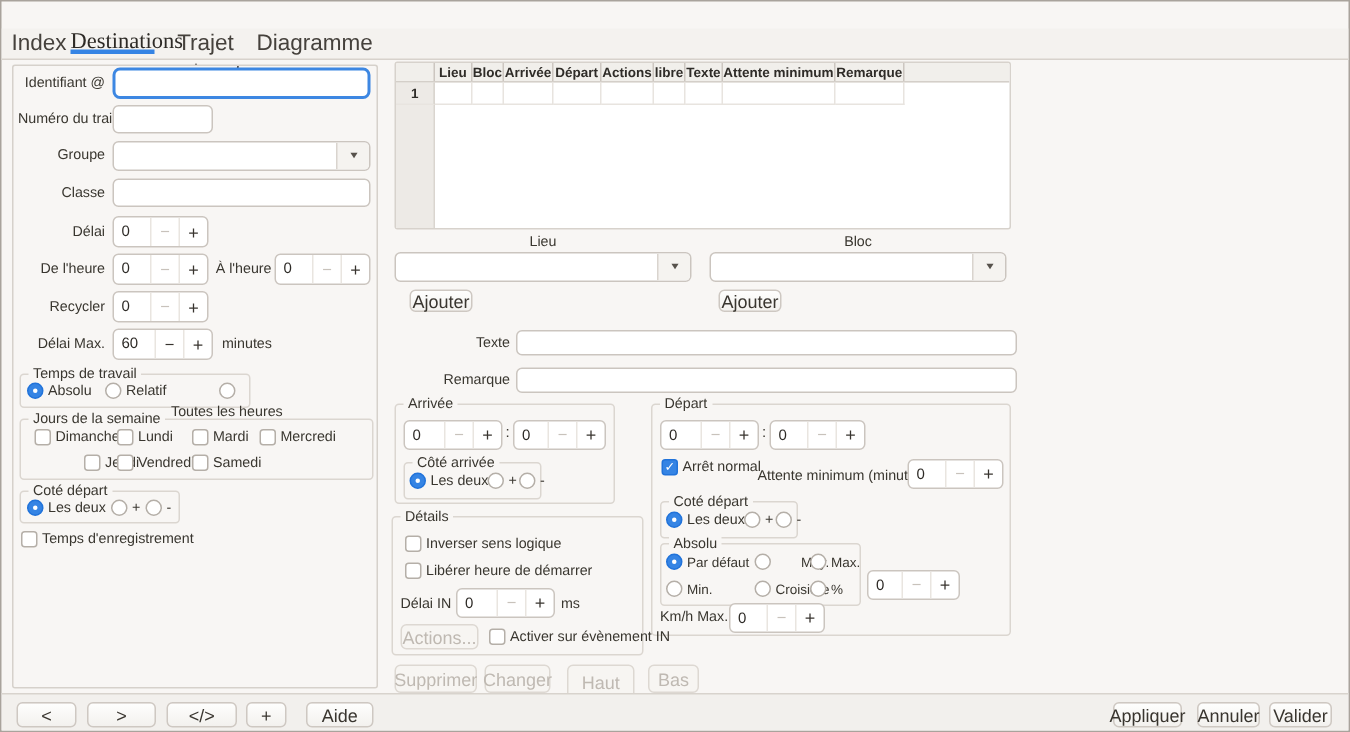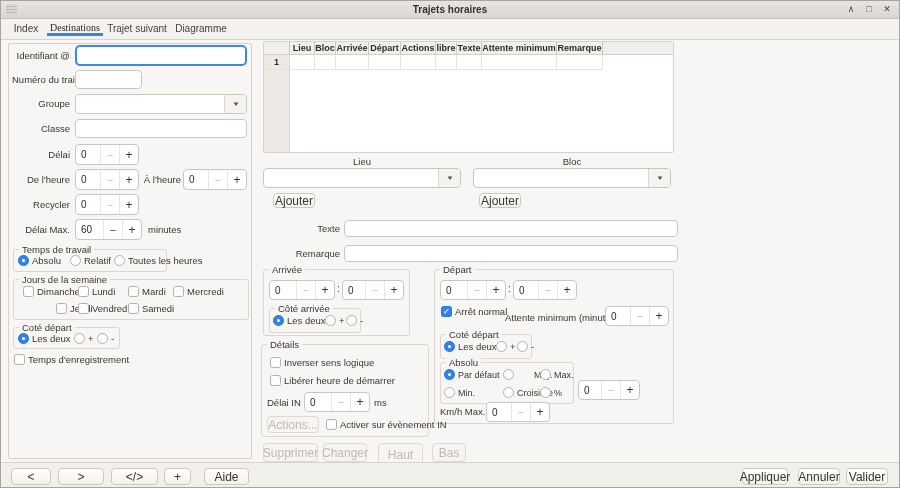--- a/index.html
+++ b/index.html
@@ -14,21 +14,21 @@
            text-align:center; font-size:10px; font-weight:bold; color:#35312d; }
   .win-icon { position:absolute; left:5px; top:3px; width:11px; height:11px; border-radius:2px;
               background:repeating-linear-gradient(#d8d4cf 0 2px,#b7b1aa 2px 3px); opacity:.8; }
   .win-ctrl { position:absolute; top:0; width:16px; height:17px; line-height:17px;
               text-align:center; font-size:9px; color:#49443f; }
 
   
   .tabbar { position:absolute; left:0; top:18px; width:100%; height:21px;
             background:#f4f2ef; border-bottom:1px solid #d7d2cc; }
   .tab { position:absolute; top:0; height:17px; line-height:20px; text-align:center;
-         font-size:10px; color:#45413c; }
+         font-size:15px; color:#45413c; }
   .tab.active { border-bottom:3px solid #3584e4; line-height:18px; color:#2d2a26;font-family:Liberation Serif, serif; }
 
   
   .lbl { position:absolute; font-size:9.5px; color:#39362f; white-space:nowrap; }
   .r { text-align:right; }
   .entry { position:absolute; background:#fff; border:1px solid #cbc5bf; border-radius:4px;
            font-size:10px; color:#2d2a26; padding:0 4px; outline:none; }
   .entry.focused { border:2px solid #3d87e2; border-radius:5px; }
   .combo { position:absolute; display:flex; background:#fff; border:1px solid #cbc5bf;
            border-radius:4px; overflow:hidden; }
@@ -84,27 +84,20 @@
             display:flex; align-items:center; justify-content:center; }
 
   .bottombar { position:absolute; left:0; top:461px; width:100%; height:27px;
                background:#f2f0ed; border-top:1px solid #d8d3cd; }
 </style>
 </head>
 <body>
 
 <div class="window">
 
-  <div class="titlebar">
-    <span class="win-icon"></span>
-    <div class="title">Trajets horaires</div>
-    <span class="win-ctrl" style="right:40px;">∧</span>
-    <span class="win-ctrl" style="right:22px;">□</span>
-    <span class="win-ctrl" style="right:4px;">✕</span>
-  </div>
 
   <div class="tabbar">
     <div class="tab" style="left:6px;width:38px;">Index</div>
     <div class="tab active" style="left:46px;width:56px;">Destinations</div>
     <div class="tab" style="left:106px;width:60px;">Trajet suivant</div>
     <div class="tab" style="left:170px;width:60px;">Diagramme</div>
   </div>
 
   <div class="panel" style="left:7px;top:42px;width:244px;height:416px;">
 
@@ -161,21 +154,21 @@
     <div class="group" style="left:4px;top:205px;width:154px;height:23px;">
       <span class="glabel">Temps de travail</span>
       <div class="opt" style="left:4px;top:5px;">
         <span class="radio on"></span>
         <span>Absolu</span>
       </div>
       <div class="opt" style="left:56px;top:5px;">
         <span class="radio"></span>
         <span>Relatif</span>
       </div>
-      <div class="opt" style="left:100px;top:5px;">
+      <div class="opt" style="left:100px;top:5px;flex-direction:column;">
         <span class="radio"></span>
         <span>Toutes les heures</span>
       </div>
     </div>
 
     <div class="group" style="left:4px;top:235px;width:236px;height:41px;">
       <span class="glabel">Jours de la semaine</span>
       <div class="opt" style="left:9px;top:6px;">
         <span class="check"></span>
         <span>Dimanche</span>

